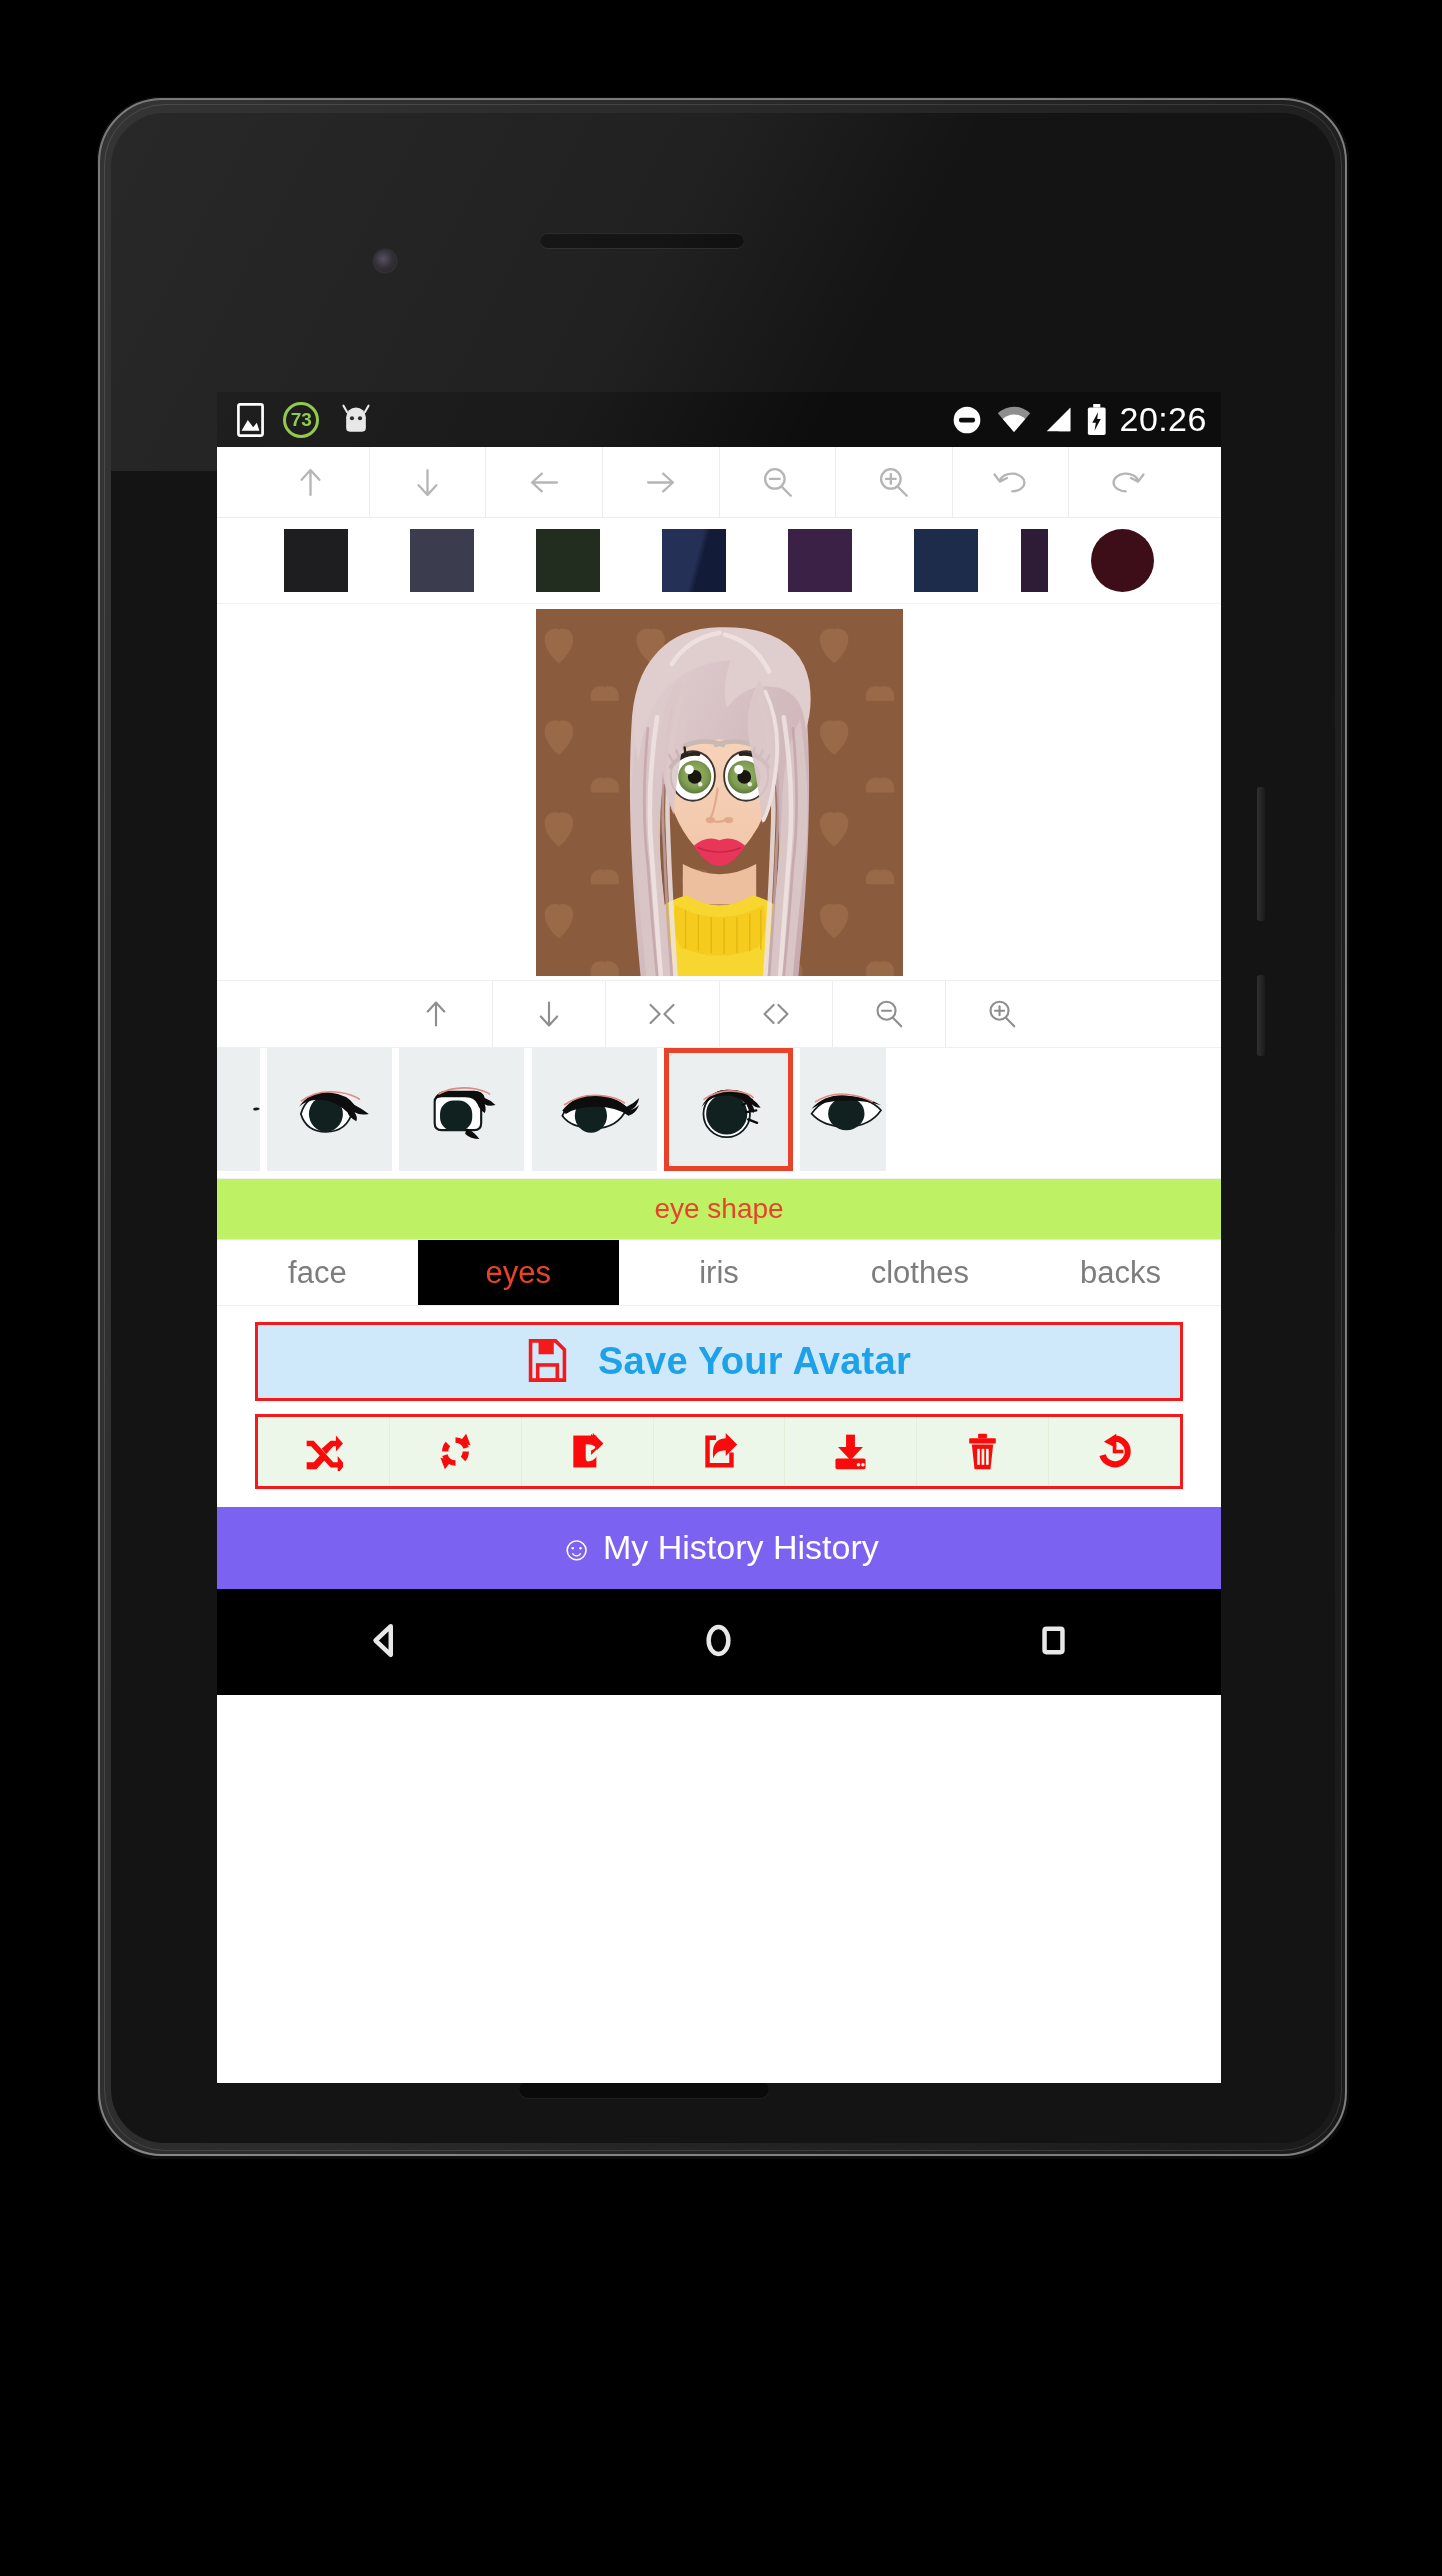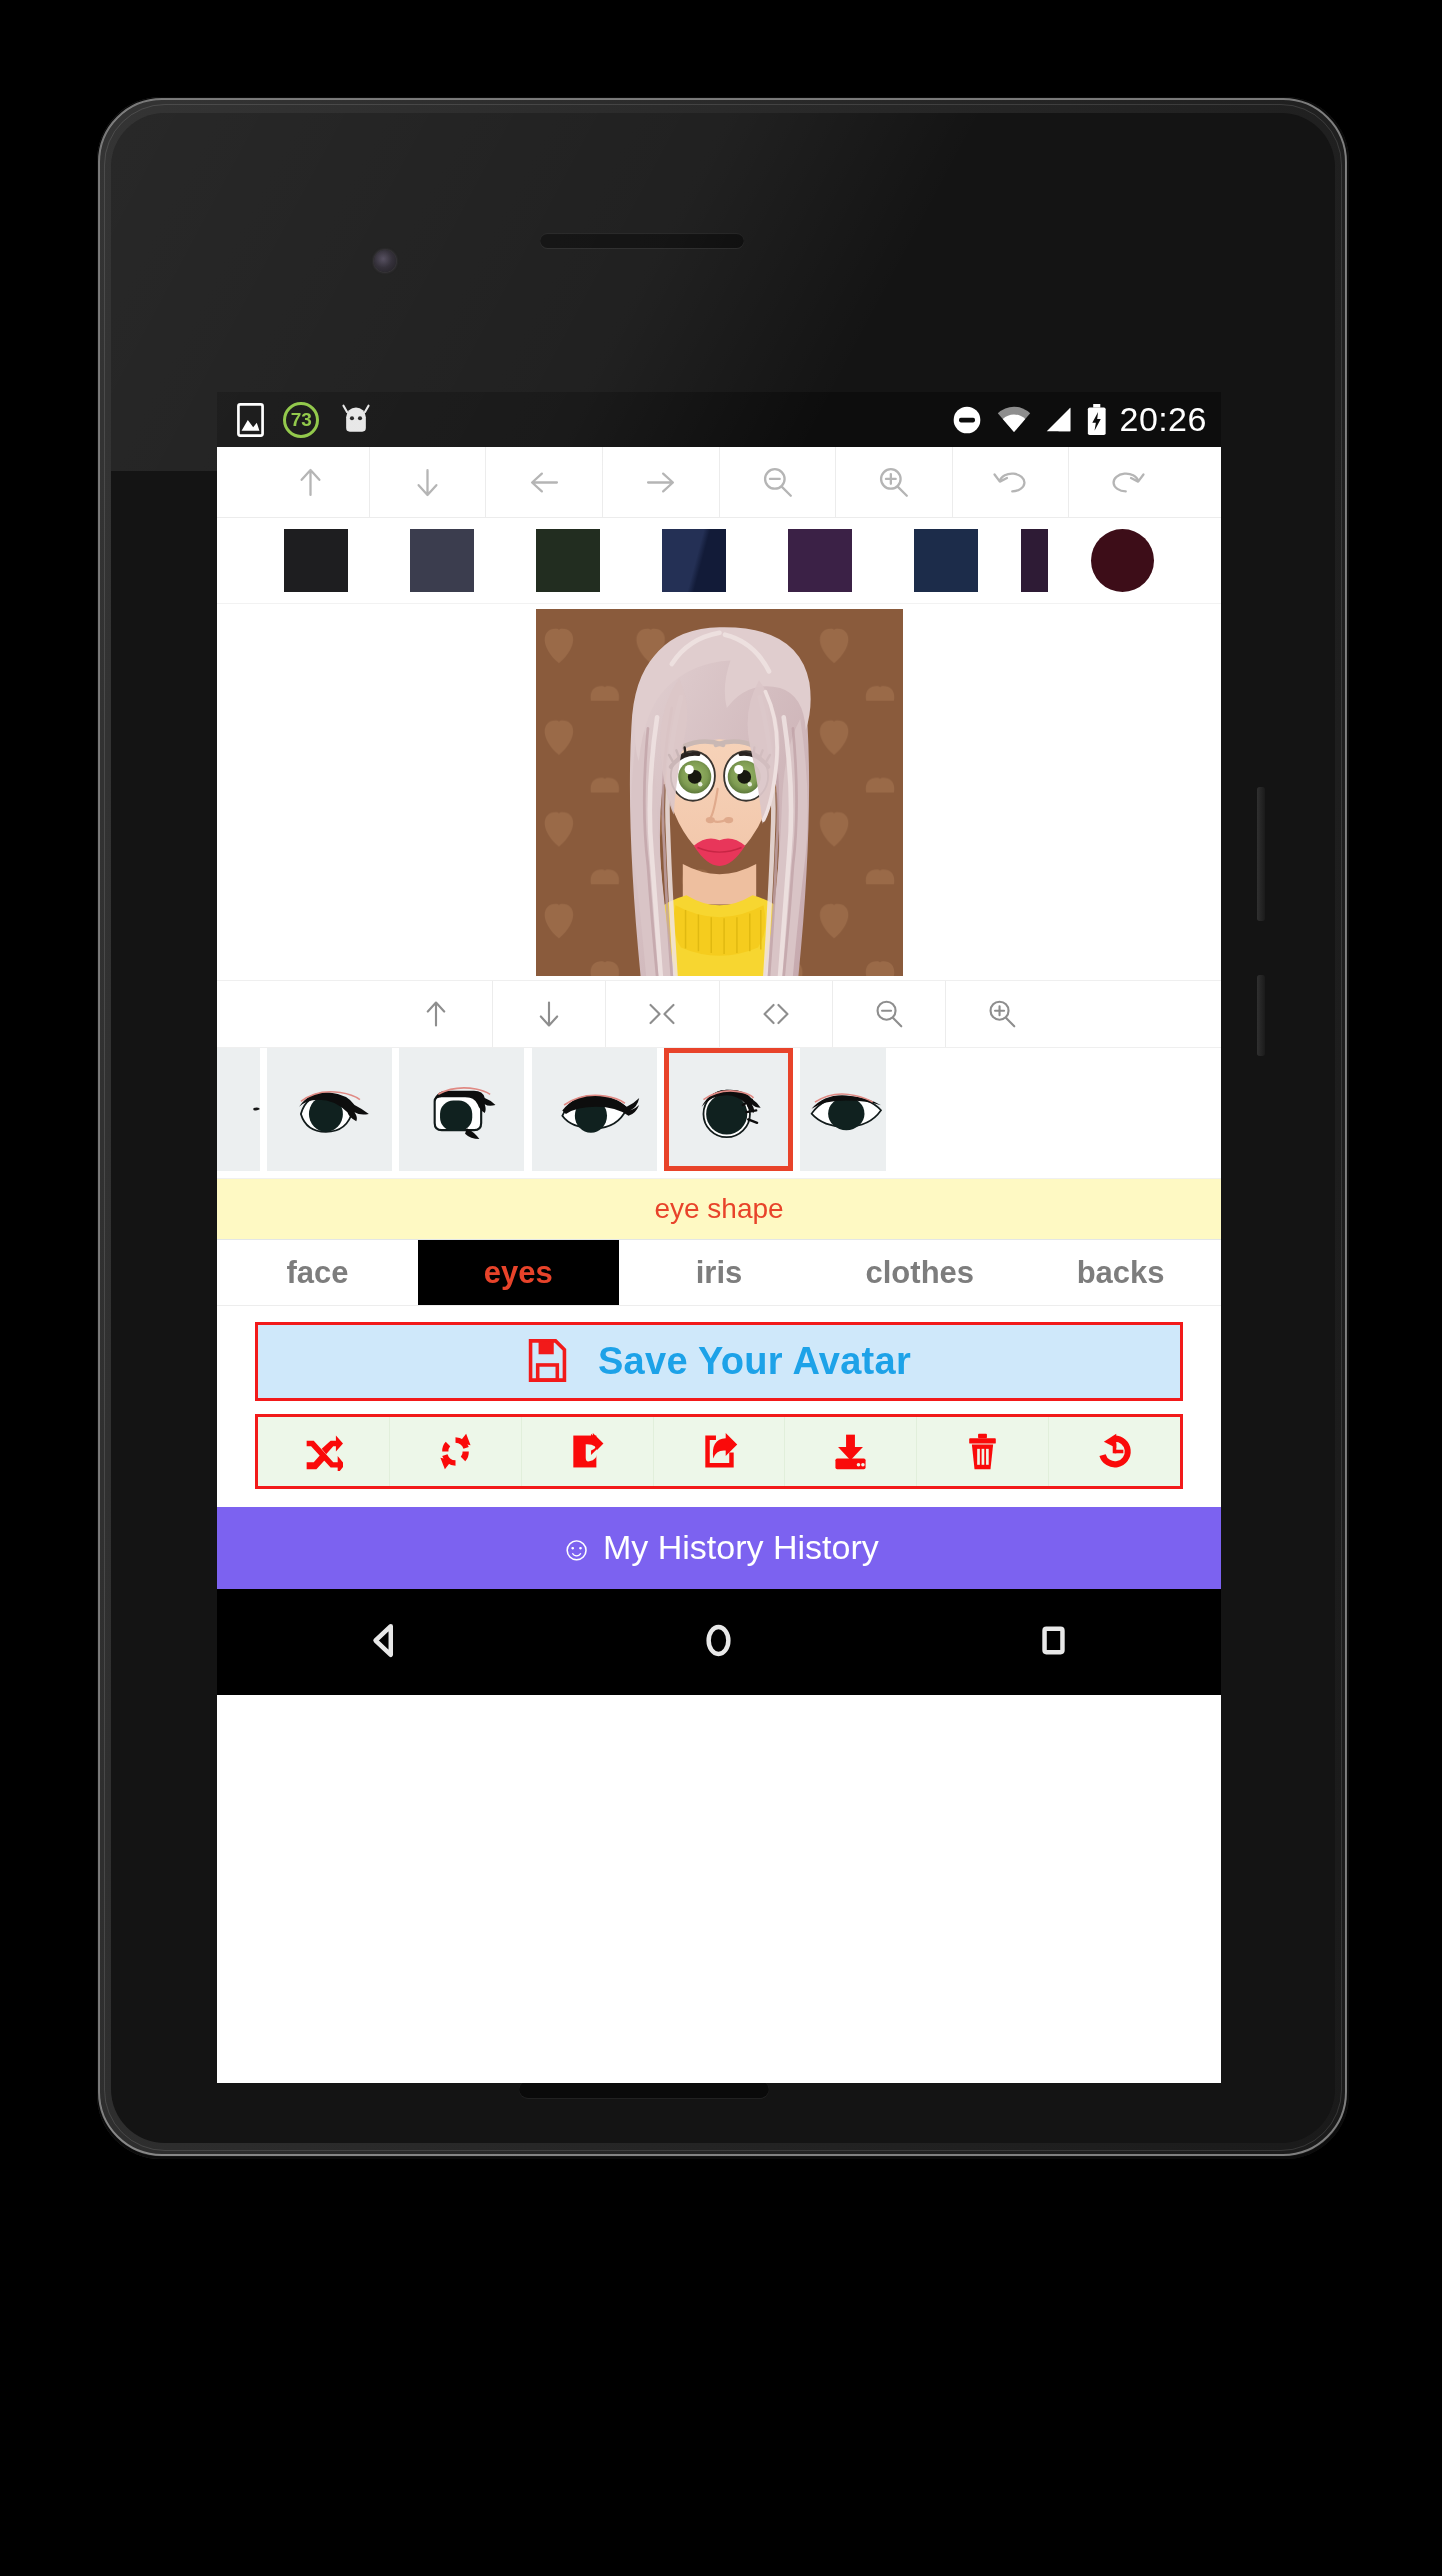--- a/index.html
+++ b/index.html
@@ -154,37 +154,37 @@
   .eye-tile.first { flex: 0 0 43px; margin-left: 0; }
   .eye-tile.selected {
     border: 5.4px solid #e8432a; background: #eceff0;
     flex: 0 0 129px;
   }
   .eye-tile.last { flex: 0 0 82px; margin-right: 0; }
   .eye-svg { width: 93px; height: 77px; display:block; }
 
   
   #subtabs {
-    display: flex; height: 61px; background: #fef9c3;
+    display: flex; height: 61px; background: #bef264;
     align-items: stretch; border-bottom: 0.9px solid #e2e6e7;
   }
   #subtabs .st {
     flex: 1; display:flex; align-items:center; justify-content:center;
     font-size: 28px; color: #808080;
   }
   #subtabs .st.active { color: #e8432a; }
 
   
   #maintabs {
     display: flex; height: 66px; background: #ffffff;
     align-items: stretch; border-bottom: 0.9px solid #ededed;
   }
   #maintabs .mt {
     flex: 1; display:flex; align-items:center; justify-content:center;
-    font-size: 31px; color: #7d7d7d; font-weight: bold;
+    font-size: 31px; color: #7d7d7d;
   }
   #maintabs .mt.active { color: #e8432a; background: #000000; }
 
   
   #save-wrap { padding: 16px 38px 0 38px; background:#fff; }
   #save-btn {
     height: 79px; background: #cfe8fa;
     border: 3.6px solid #f21a1a;
     display: flex; align-items: center; justify-content: center; gap: 30px;
   }

